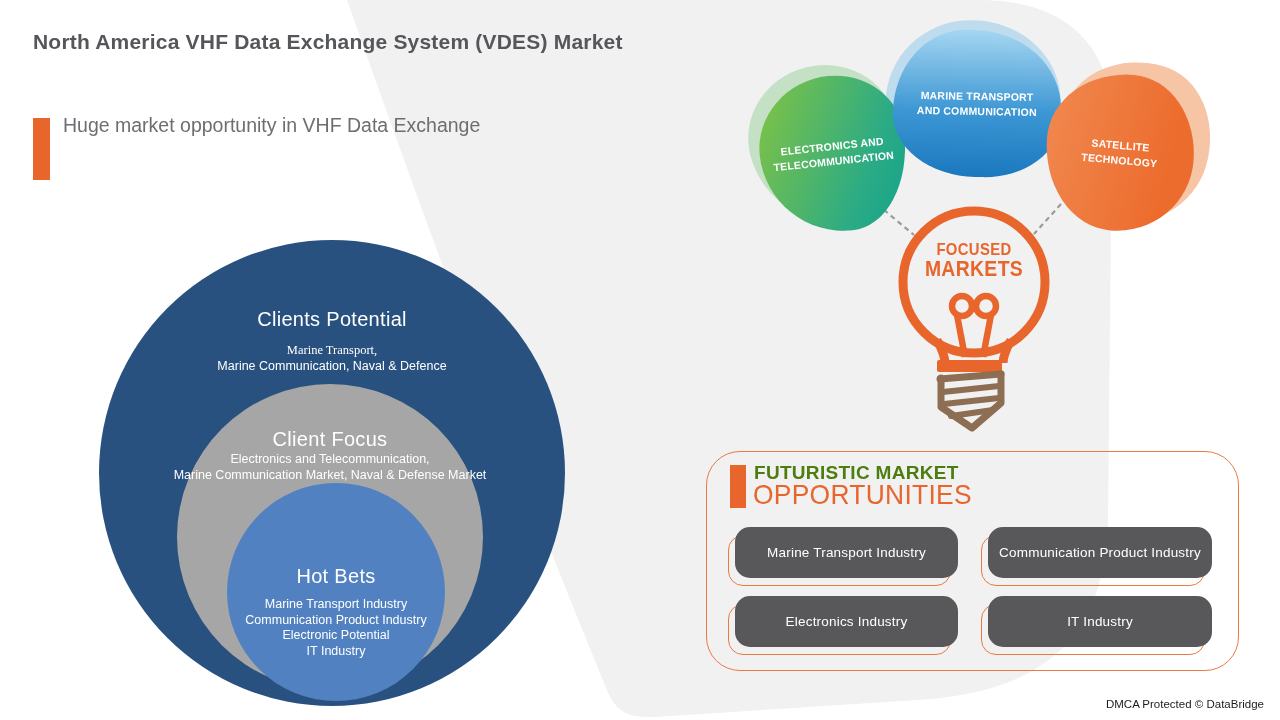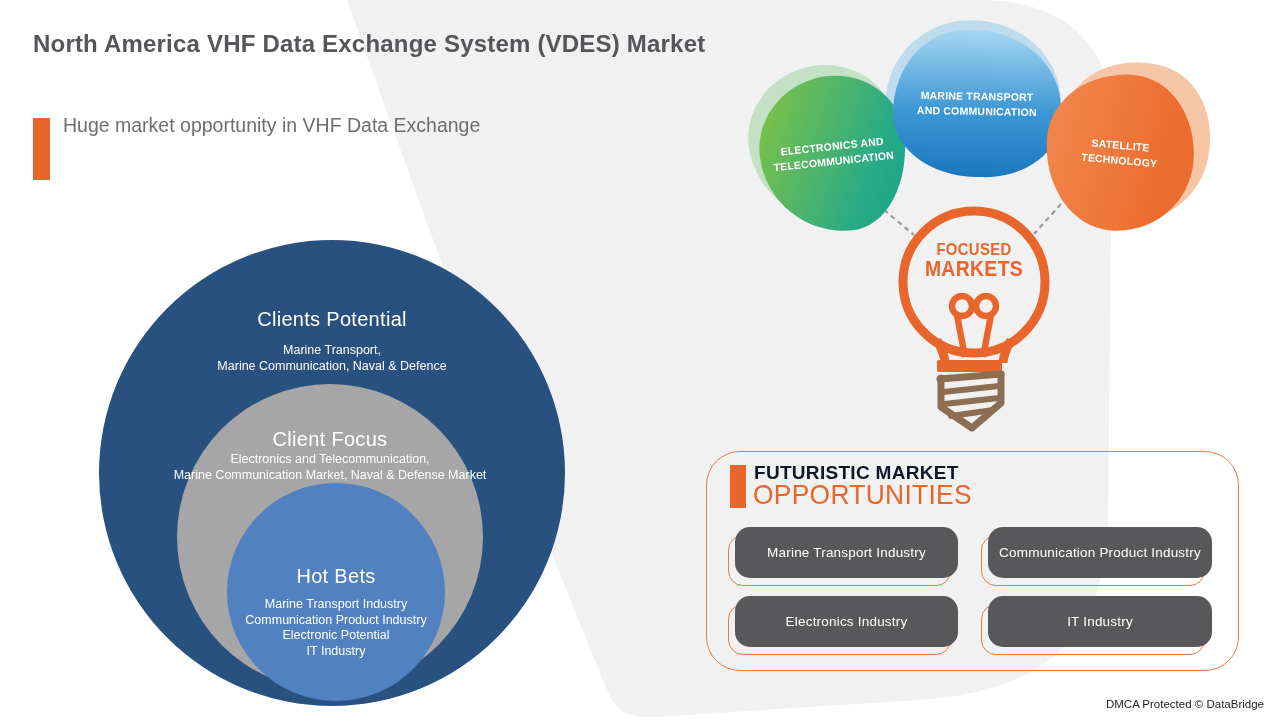--- a/index.html
+++ b/index.html
@@ -7,21 +7,21 @@
   #canvas {
     position:relative; width:1280px; height:720px; overflow:hidden;
     background:#ffffff;
     font-family:"Liberation Sans", sans-serif;
   }
   #bg-svg { position:absolute; left:0; top:0; z-index:0; }
 
   
   .page-title {
     position:absolute; left:33px; top:28px; width:800px; z-index:3;
-    font-size:24px; font-weight:800; color:#55565a; line-height:1.3;
+    font-size:21px; font-weight:800; color:#55565a; line-height:1.3;
     letter-spacing:.2px;
   }
   .subtitle-bar {
     position:absolute; left:33px; top:118px; width:17px; height:62px;
     background:#e8652c; z-index:3;
   }
   .subtitle { position:absolute; left:63px; top:114px; z-index:3; }
   .subtitle div { font-size:19.5px; color:#6d6e71; line-height:23.5px; }
 
   
@@ -76,21 +76,21 @@
   .bulb-l2 { top:257px; font-size:21.5px; letter-spacing:.4px; transform:scaleX(.9); }
 
   
   .opp-panel {
     position:absolute; left:706px; top:451px; width:533px; height:220px;
     border:1.6px solid #e87a42; border-radius:34px; z-index:3;
   }
   .opp-bar { position:absolute; left:730px; top:465px; width:16px; height:43px;
     background:#e8652c; z-index:4; }
   .opp-h1 { position:absolute; left:754px; top:462px; font-size:19px; font-weight:800;
-    color:#0f172a; letter-spacing:.3px; z-index:4; }
+    color:#4d7c0f; letter-spacing:.3px; z-index:4; }
   .opp-h2 { position:absolute; left:753px; top:479px; font-size:27.5px; font-weight:400;
     color:#e8652c; letter-spacing:.3px; transform:scaleX(.96); transform-origin:left; z-index:4; }
   .opp-outline { position:absolute; border:1.5px solid #e87a42; border-radius:15px; z-index:3; }
   .opp-btn {
     position:absolute; background:#58585a; border-radius:15px; color:#fff;
     font-size:13.5px; letter-spacing:.2px; display:flex; align-items:center;
     justify-content:center; text-align:center; z-index:4;
   }
   
   .b1  { left:735px; top:527px; width:223px; height:51px; }
@@ -145,21 +145,21 @@
   <div class="subtitle">
     <div>Huge market opportunity in VHF Data Exchange</div>
   </div>
 
   <div class="circle c-outer"></div>
   <div class="circle c-middle"></div>
   <div class="circle c-inner"></div>
 
   <div class="venn-text" style="left:122px; top:276px; width:420px;">
     <div class="venn-title">Clients Potential</div>
-    <div class="venn-line" style="margin-top:11px;">Marine Transport,</div>
+    <div class="venn-line" style="margin-top:11px;font-family:Liberation Serif, serif;">Marine Transport,</div>
     <div class="venn-line">Marine Communication, Naval &amp; Defence</div>
   </div>
 
   <div class="venn-text" style="left:115px; top:396px; width:430px;">
     <div class="venn-title">Client Focus</div>
     <div class="venn-line" style="margin-top:0;">Electronics and Telecommunication,</div>
     <div class="venn-line">Marine Communication Market, Naval &amp; Defense Market</div>
   </div>
 
   <div class="venn-text" style="left:226px; top:533px; width:220px;">

